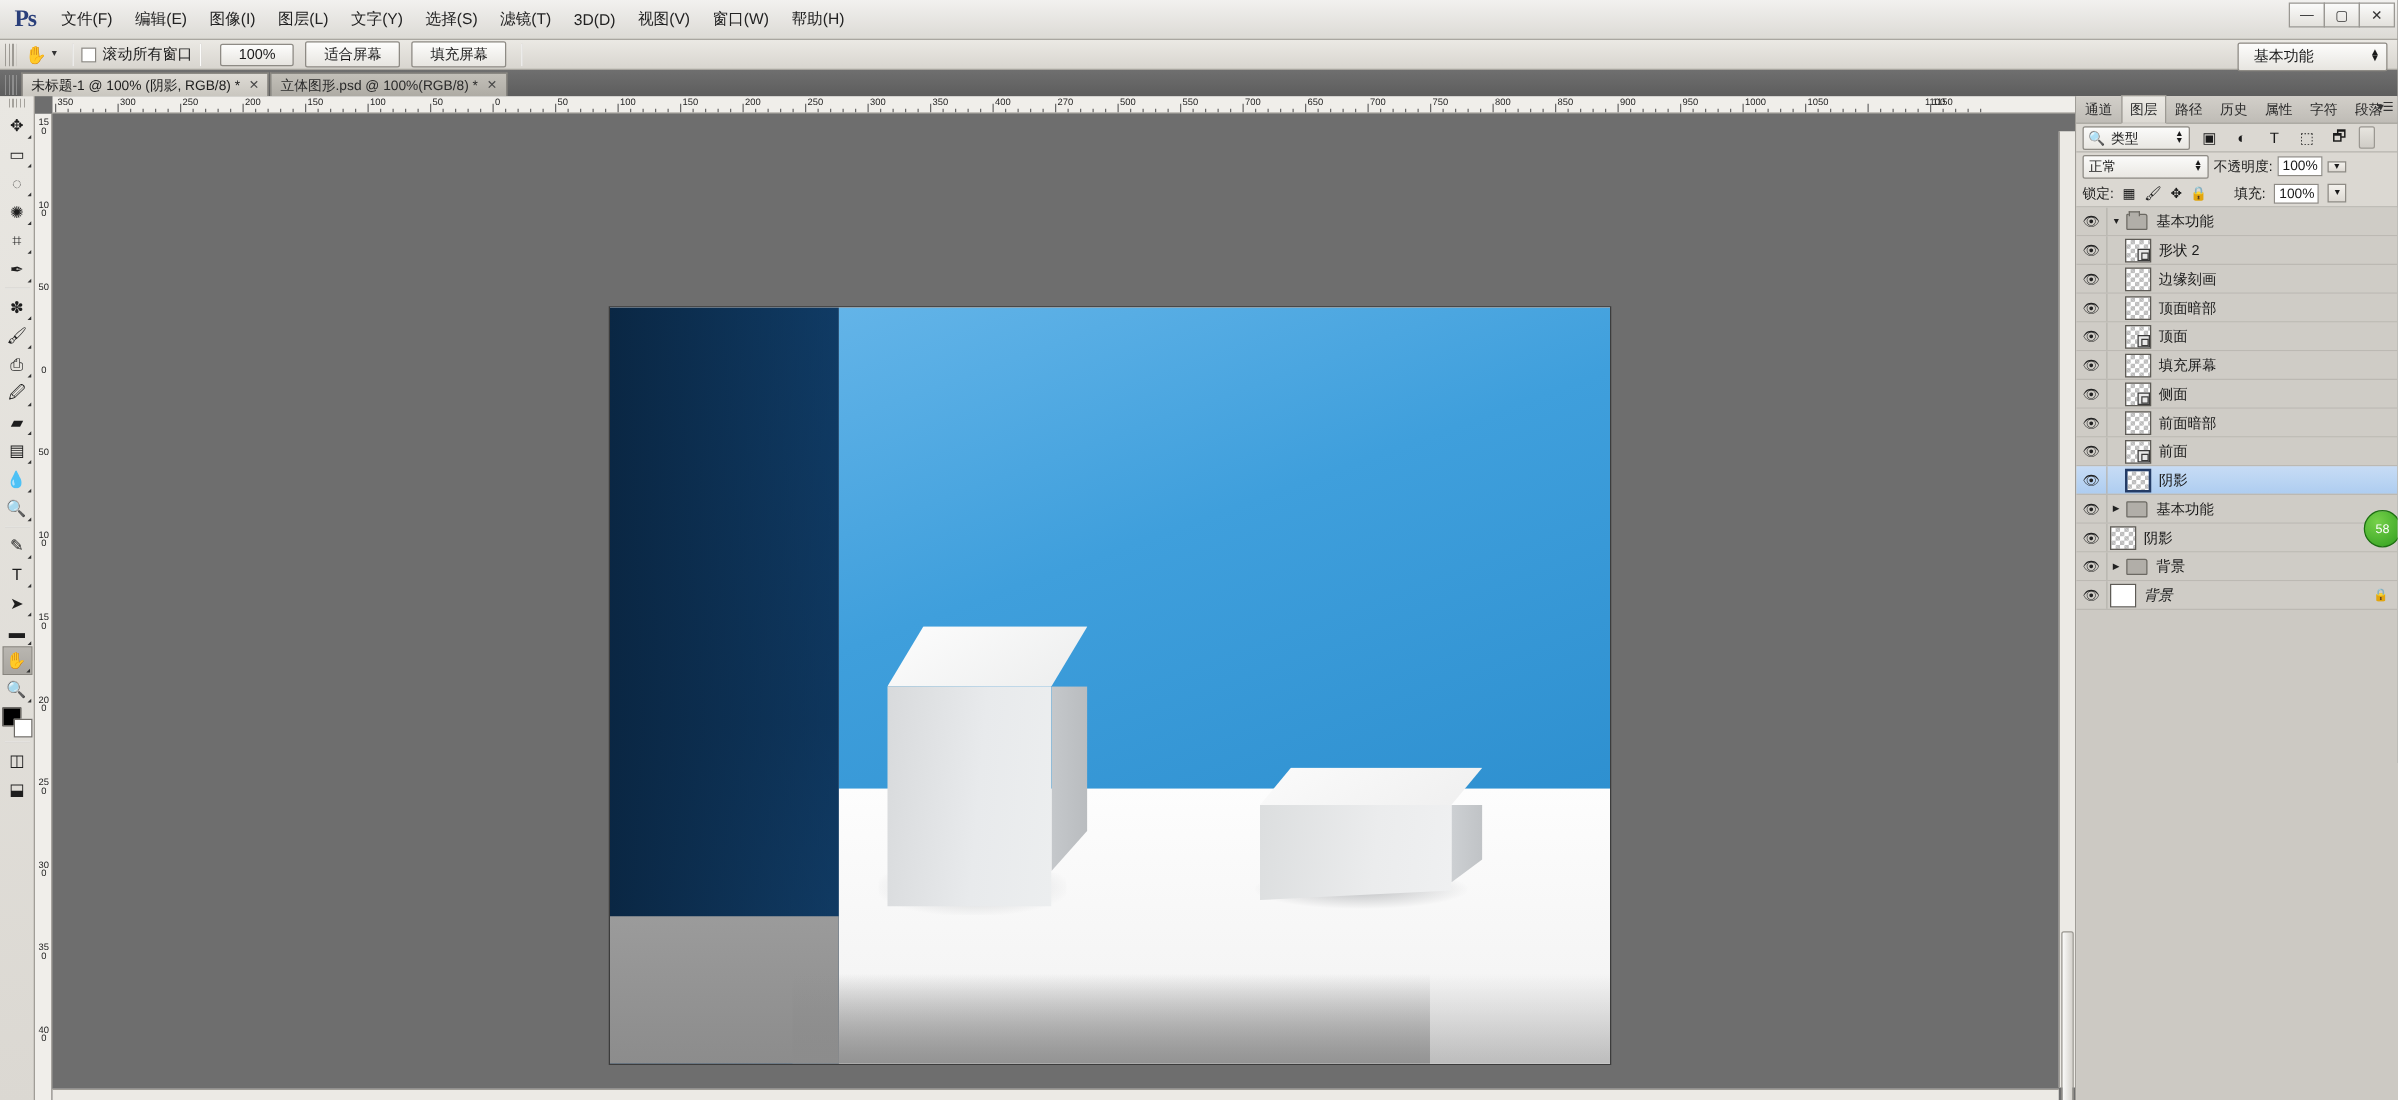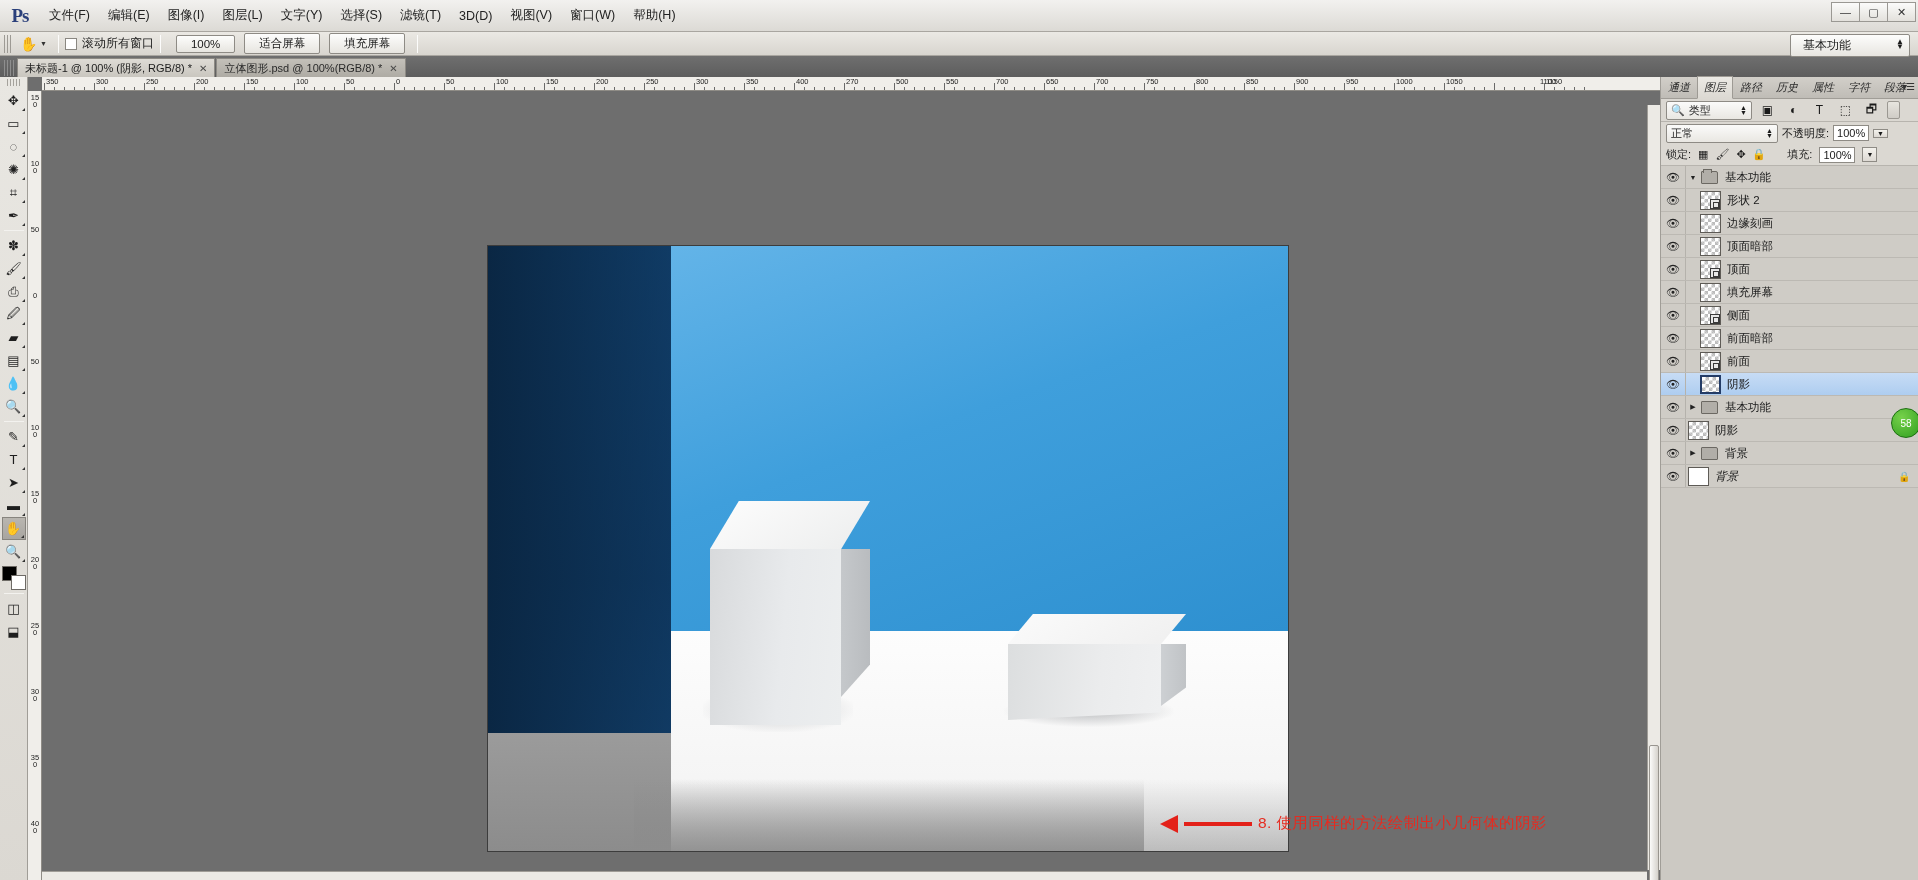--- a/index.html
+++ b/index.html
@@ -174,21 +174,21 @@
     background:linear-gradient(90deg,#fbfbfa,#d5d2cc); border:1px solid #98958f; border-radius:2px; }
   #scroll-h { position:absolute; left:14px; right:13px; bottom:0; height:13px;
     background:#eceae5; border-top:1px solid #a09d97; }
 
   
   #rightdock { width:258px; background:#d6d3cd; border-left:1px solid #a09d97;
     display:flex; flex-direction:column; }
   #panel-tabs { height:22px; background:linear-gradient(#d2cfc9,#bfbcb6);
     display:flex; align-items:flex-end; border-bottom:1px solid #a09d97; position:relative; }
   .ptab { font-size:11px; padding:3px 6px 3px; color:#2a2a2a; white-space:nowrap;
-    border:1px solid transparent; border-bottom:none;font-style:italic; }
+    border:1px solid transparent; border-bottom:none; }
   .ptab.active { background:linear-gradient(#eceae5,#dcd9d3); border-color:#9d9a94;
     border-bottom:1px solid #dcd9d3; margin-bottom:-1px; }
   #panel-menu { position:absolute; right:4px; top:4px; font-size:10px; color:#333; letter-spacing:-1px; }
   #panel-body { flex:1; background:#dbd8d2; display:flex; flex-direction:column; }
 
   .filterrow { height:23px; display:flex; align-items:center; gap:5px; padding:2px 5px;
     border-bottom:1px solid #b7b4ae; }
   .filterbox { display:flex; align-items:center; gap:4px; border:1px solid #8e8b85;
     background:linear-gradient(#fbfbfa,#e9e7e2); border-radius:2px; padding:1px 4px; width:86px; font-size:11px; }
   .filterbox .spin { margin-left:auto; font-size:7px; line-height:5px; }
@@ -615,25 +615,20 @@
           <div class="solid" id="big-side"></div>
           <div class="solid" id="big-front"></div>
           <div class="solid" id="big-top"></div>
 
           <div class="solid" id="sml-shadow"></div>
           <div class="solid" id="sml-side"></div>
           <div class="solid" id="sml-front"></div>
           <div class="solid" id="sml-top"></div>
         </div>
 
-        <div id="annotation">
-          <div id="arrow-head"></div>
-          <div id="arrow-shaft"></div>
-          <div id="anno-text">8. 使用同样的方法绘制出小几何体的阴影</div>
-        </div>
       </div>
       <div id="scroll-v">
         <div class="thumb"></div>
       </div>
     </div>
     <div id="scroll-h"></div>
   </div>
 
   <div id="rightdock">
     <div id="panel-tabs">
@@ -656,21 +651,21 @@
         </div>
         <div class="ficon">▣</div>
         <div class="ficon">◐</div>
         <div class="ficon">T</div>
         <div class="ficon">⬚</div>
         <div class="ficon">🗗</div>
         <div class="tog"></div>
       </div>
 
       <div class="blendrow">
-        <div class="combo" style="width:112px">
+        <div class="combo" style="width:101px">
           <span>正常</span>
           <span class="spin">▲<br>▼</span>
         </div>
         <div class="lbl">不透明度:</div>
         <div class="numbox">100%</div>
         <div class="dropbtn">▼</div>
       </div>
 
       <div class="lockrow">
         <span class="lbl">锁定:</span>

